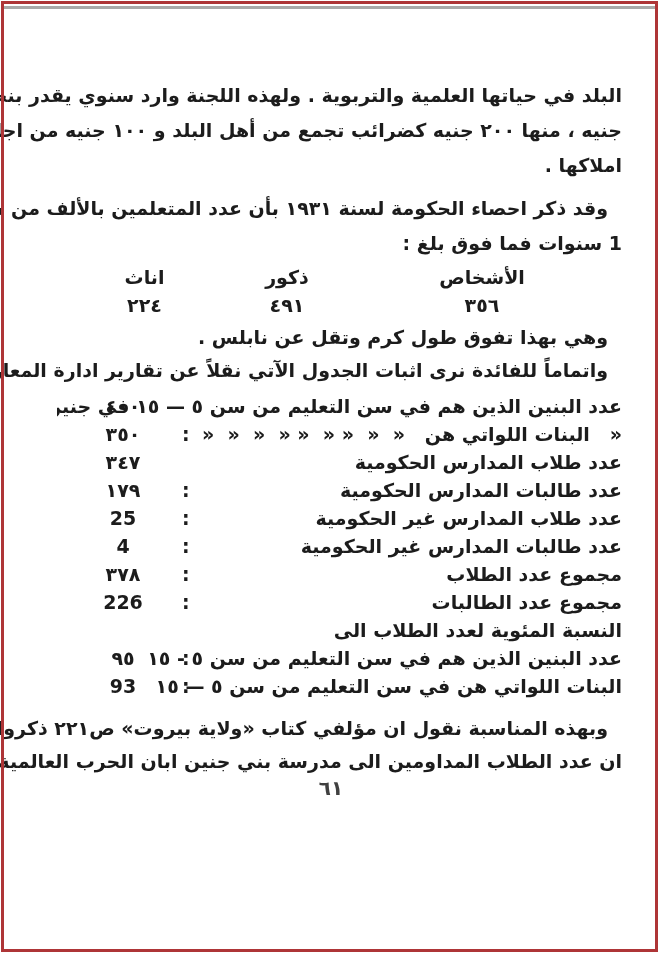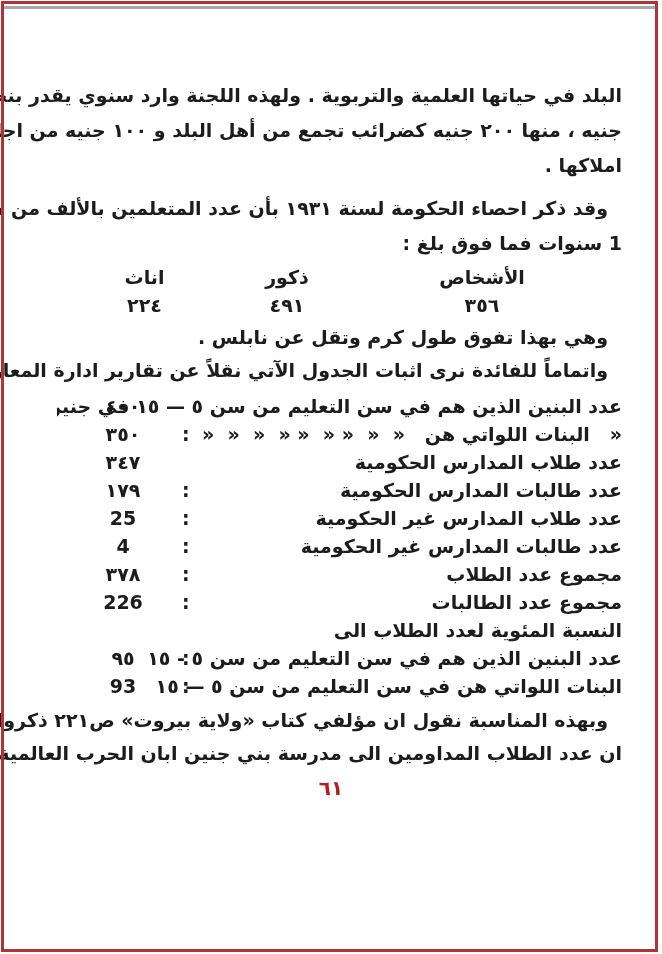--- a/index.html
+++ b/index.html
@@ -30,24 +30,24 @@
   .census .cell{text-align:center;line-height:28px;font-size:19px;white-space:nowrap;}
   
   .stats{margin-top:6px;}
   .srow{position:relative;line-height:28px;font-size:19px;height:28px;}
   .srow .slabel{
     display:block;text-align:right;white-space:nowrap;overflow:hidden;
     padding-left:150px;
   }
   .srow .scolon{position:absolute;left:125px;top:0;}
   .srow .svalue{position:absolute;left:45px;top:0;width:42px;text-align:center;direction:rtl;}
-  .para5{margin-top:4px;}
+  .para5{margin-top:12px;}
   .pagenum{
     position:absolute;top:776px;left:0;width:100%;text-align:center;
-    font-size:20px;font-weight:700;color:#b91c1c;direction:rtl;z-index:2;
+    font-size:20px;font-weight:700;color:#404040;direction:rtl;z-index:2;
   }
 </style>
 </head>
 <body>
 
 <div class="frame"></div>
 <div class="frame-top-gray"></div>
 
 <div class="content">
 

